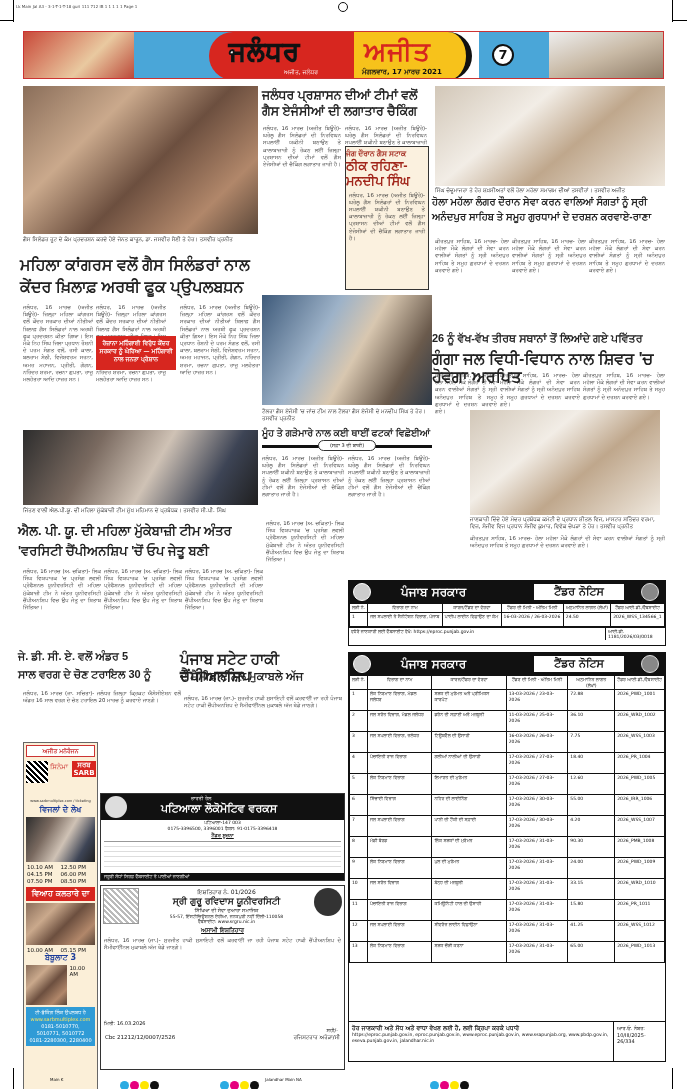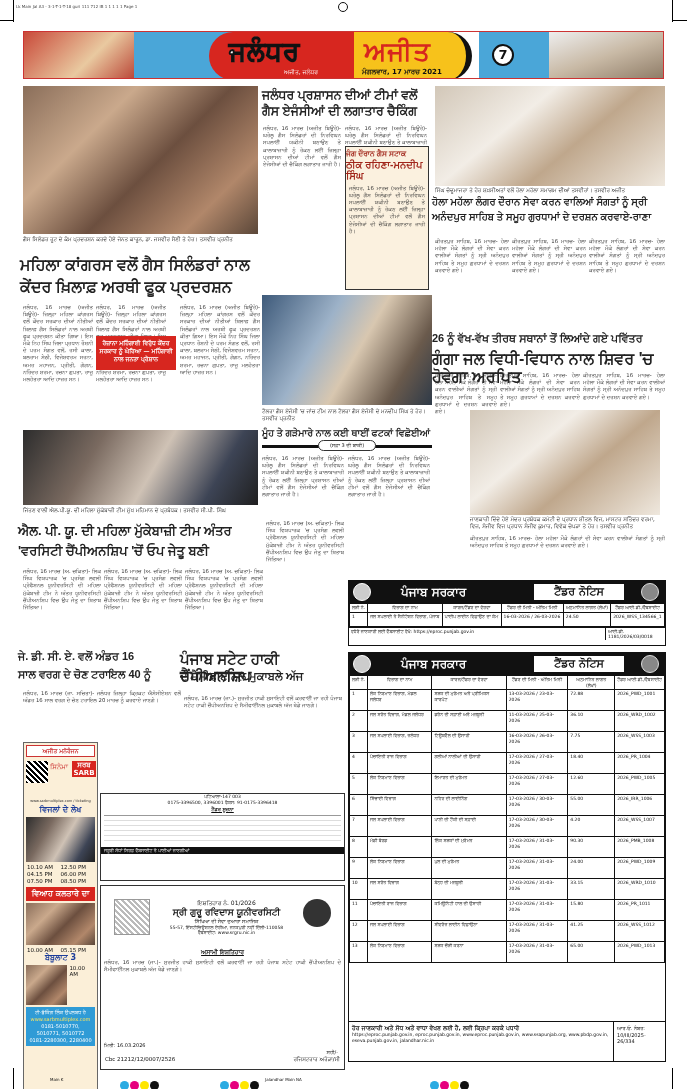--- a/index.html
+++ b/index.html
@@ -62,33 +62,33 @@
   <div class="abs title1">ਜਲੰਧਰ</div>
   <div class="abs title2">ਅਜੀਤ</div>
   <div class="abs sub1">ਅਜੀਤ, ਜਲੰਧਰ</div>
   <div class="abs date">ਮੰਗਲਵਾਰ, 17 ਮਾਰਚ 2021</div>
   <div class="abs pageno">7</div>
 </div>
 
 <div class="abs photo" style="left:23px;top:86px;width:235px;height:148px"></div>
 <div class="abs cap" style="left:23px;top:236px;width:235px">ਗੈਸ ਸਿਲੰਡਰ ਰੂਟ ਦੇ ਕੰਮ ਪ੍ਰਦਰਸ਼ਨ ਕਰਦੇ ਹੋਏ ਜੇਨਤ ਕਾਰੂਨ, ਡਾ. ਜਸਵੀਰ ਸੈਣੀ ਤੇ ਹੋਰ। ਤਸਵੀਰ ਪ੍ਰਨੀਤ</div>
 <div class="abs hl" style="left:20px;top:256px;width:240px;font-size:16px">ਮਹਿਲਾ ਕਾਂਗਰਸ ਵਲੋਂ ਗੈਸ ਸਿਲੰਡਰਾਂ ਨਾਲ</div>
-<div class="abs hl" style="left:20px;top:278px;width:240px;font-size:16px">ਕੇਂਦਰ ਖ਼ਿਲਾਫ਼ ਅਰਥੀ ਫੂਕ ਪ੍ਰਦਰਸ਼ਨ</div>
+<div class="abs hl" style="left:20px;top:278px;width:240px;font-size:16px">ਕੇਂਦਰ ਖ਼ਿਲਾਫ਼ ਅਰਥੀ ਫੂਕ ਪ੍ਉਪਲਬਧ਼ਨ</div>
 <div class="abs body" style="left:23px;top:304px;width:70px;height:120px">ਜਲੰਧਰ, 16 ਮਾਰਚ (ਅਜੀਤ ਬਿਊਰੋ)- ਜ਼ਿਲ੍ਹਾ ਮਹਿਲਾ ਕਾਂਗਰਸ ਵਲੋਂ ਕੇਂਦਰ ਸਰਕਾਰ ਦੀਆਂ ਨੀਤੀਆਂ ਖ਼ਿਲਾਫ਼ ਗੈਸ ਸਿਲੰਡਰਾਂ ਨਾਲ ਅਰਥੀ ਫੂਕ ਪ੍ਰਦਰਸ਼ਨ ਕੀਤਾ ਗਿਆ। ਇਸ ਮੌਕੇ ਨਿਹ ਸਿੰਘ ਜਿਲਾ ਪ੍ਰਧਾਨ ਰੌਸ਼ਨੀ ਦੇ ਪਰਮ ਸੰਗਤ ਵਲੋਂ, ਰਸੀ ਕਾਲਾ, ਬਲਰਾਮ ਸੇਠੀ, ਵਿਜੇਸ਼ਵਰਮ ਸਰਨਾ, ਅਮਰ ਮਹਾਜਨ, ਪ੍ਰੀਤੀ, ਗੋਗਨ, ਨਰਿੰਦਰ ਸ਼ਰਮਾ, ਰਚਨਾ ਗੁਪਤਾ, ਰਾਜੂ ਮਲਹੋਤਰਾ ਆਦਿ ਹਾਜ਼ਰ ਸਨ।</div>
 <div class="abs body" style="left:96px;top:304px;width:70px;height:120px">ਜਲੰਧਰ, 16 ਮਾਰਚ (ਅਜੀਤ ਬਿਊਰੋ)- ਜ਼ਿਲ੍ਹਾ ਮਹਿਲਾ ਕਾਂਗਰਸ ਵਲੋਂ ਕੇਂਦਰ ਸਰਕਾਰ ਦੀਆਂ ਨੀਤੀਆਂ ਖ਼ਿਲਾਫ਼ ਗੈਸ ਸਿਲੰਡਰਾਂ ਨਾਲ ਅਰਥੀ ਫੂਕ ਪ੍ਰਦਰਸ਼ਨ ਕੀਤਾ ਗਿਆ। ਇਸ ਮੌਕੇ ਨਿਹ ਸਿੰਘ ਜਿਲਾ ਪ੍ਰਧਾਨ ਰੌਸ਼ਨੀ ਦੇ ਪਰਮ ਸੰਗਤ ਵਲੋਂ, ਰਸੀ ਕਾਲਾ, ਬਲਰਾਮ ਸੇਠੀ, ਵਿਜੇਸ਼ਵਰਮ ਸਰਨਾ, ਅਮਰ ਮਹਾਜਨ, ਪ੍ਰੀਤੀ, ਗੋਗਨ, ਨਰਿੰਦਰ ਸ਼ਰਮਾ, ਰਚਨਾ ਗੁਪਤਾ, ਰਾਜੂ ਮਲਹੋਤਰਾ ਆਦਿ ਹਾਜ਼ਰ ਸਨ।</div>
 <div class="abs redbox" style="left:96px;top:336px;width:80px;height:34px">ਰੋਜ਼ਾਨਾ ਮਹਿੰਗਾਈ ਵਿਰੁੱਧ ਕੇਂਦਰ ਸਰਕਾਰ ਨੂੰ ਘੇਰਿਆ — ਮਹਿੰਗਾਈ ਨਾਲ ਜਨਤਾ ਪ੍ਰੇਸ਼ਾਨ</div>
 <div class="abs body" style="left:180px;top:304px;width:80px;height:120px">ਜਲੰਧਰ, 16 ਮਾਰਚ (ਅਜੀਤ ਬਿਊਰੋ)- ਜ਼ਿਲ੍ਹਾ ਮਹਿਲਾ ਕਾਂਗਰਸ ਵਲੋਂ ਕੇਂਦਰ ਸਰਕਾਰ ਦੀਆਂ ਨੀਤੀਆਂ ਖ਼ਿਲਾਫ਼ ਗੈਸ ਸਿਲੰਡਰਾਂ ਨਾਲ ਅਰਥੀ ਫੂਕ ਪ੍ਰਦਰਸ਼ਨ ਕੀਤਾ ਗਿਆ। ਇਸ ਮੌਕੇ ਨਿਹ ਸਿੰਘ ਜਿਲਾ ਪ੍ਰਧਾਨ ਰੌਸ਼ਨੀ ਦੇ ਪਰਮ ਸੰਗਤ ਵਲੋਂ, ਰਸੀ ਕਾਲਾ, ਬਲਰਾਮ ਸੇਠੀ, ਵਿਜੇਸ਼ਵਰਮ ਸਰਨਾ, ਅਮਰ ਮਹਾਜਨ, ਪ੍ਰੀਤੀ, ਗੋਗਨ, ਨਰਿੰਦਰ ਸ਼ਰਮਾ, ਰਚਨਾ ਗੁਪਤਾ, ਰਾਜੂ ਮਲਹੋਤਰਾ ਆਦਿ ਹਾਜ਼ਰ ਸਨ।</div>
 
 <div class="abs hl" style="left:262px;top:88px;width:168px;font-size:12.5px">ਜਲੰਧਰ ਪ੍ਰਸ਼ਾਸਨ ਦੀਆਂ ਟੀਮਾਂ ਵਲੋਂ</div>
 <div class="abs hl" style="left:262px;top:104px;width:168px;font-size:12.5px">ਗੈਸ ਏਜੰਸੀਆਂ ਦੀ ਲਗਾਤਾਰ ਚੈਕਿੰਗ</div>
 <div class="abs body" style="left:263px;top:125px;width:78px;height:165px">ਜਲੰਧਰ, 16 ਮਾਰਚ (ਅਜੀਤ ਬਿਊਰੋ)- ਘਰੇਲੂ ਗੈਸ ਸਿਲੰਡਰਾਂ ਦੀ ਨਿਰਵਿਘਨ ਸਪਲਾਈ ਯਕੀਨੀ ਬਣਾਉਣ ਤੇ ਕਾਲਾਬਾਜ਼ਾਰੀ ਨੂੰ ਰੋਕਣ ਲਈ ਜ਼ਿਲ੍ਹਾ ਪ੍ਰਸ਼ਾਸਨ ਦੀਆਂ ਟੀਮਾਂ ਵਲੋਂ ਗੈਸ ਏਜੰਸੀਆਂ ਦੀ ਚੈਕਿੰਗ ਲਗਾਤਾਰ ਜਾਰੀ ਹੈ।</div>
 <div class="abs body" style="left:345px;top:125px;width:82px;height:20px">ਜਲੰਧਰ, 16 ਮਾਰਚ (ਅਜੀਤ ਬਿਊਰੋ)- ਘਰੇਲੂ ਗੈਸ ਸਿਲੰਡਰਾਂ ਦੀ ਨਿਰਵਿਘਨ ਸਪਲਾਈ ਯਕੀਨੀ ਬਣਾਉਣ ਤੇ ਕਾਲਾਬਾਜ਼ਾਰੀ ਨੂੰ ਰੋਕਣ ਲਈ ਜ਼ਿਲ੍ਹਾ ਪ੍ਰਸ਼ਾਸਨ ਦੀਆਂ ਟੀਮਾਂ ਵਲੋਂ ਗੈਸ ਏਜੰਸੀਆਂ ਦੀ ਚੈਕਿੰਗ ਲਗਾਤਾਰ ਜਾਰੀ ਹੈ।</div>
 <div class="abs box" style="left:345px;top:146px;width:84px;height:144px;background:#fbf1df">
   <div class="hl" style="font-size:7.5px;color:#a1261b;margin-top:3px">ਜੰਗ ਦੌਰਾਨ ਗੈਸ ਸਟਾਕ</div>
-  <div class="hl" style="font-size:10px;color:#a1261b">ਠੀਕ ਰਹਿਣਾ-ਮਨਦੀਪ ਸਿੰਘ</div>
+  <div class="hl" style="font-size:13px;color:#a1261b">ਠੀਕ ਰਹਿਣਾ-ਮਨਦੀਪ ਸਿੰਘ</div>
   <div class="body" style="padding:3px;height:115px">ਜਲੰਧਰ, 16 ਮਾਰਚ (ਅਜੀਤ ਬਿਊਰੋ)- ਘਰੇਲੂ ਗੈਸ ਸਿਲੰਡਰਾਂ ਦੀ ਨਿਰਵਿਘਨ ਸਪਲਾਈ ਯਕੀਨੀ ਬਣਾਉਣ ਤੇ ਕਾਲਾਬਾਜ਼ਾਰੀ ਨੂੰ ਰੋਕਣ ਲਈ ਜ਼ਿਲ੍ਹਾ ਪ੍ਰਸ਼ਾਸਨ ਦੀਆਂ ਟੀਮਾਂ ਵਲੋਂ ਗੈਸ ਏਜੰਸੀਆਂ ਦੀ ਚੈਕਿੰਗ ਲਗਾਤਾਰ ਜਾਰੀ ਹੈ।</div>
 </div>
 <div class="abs photo b" style="left:262px;top:295px;width:170px;height:110px"></div>
 <div class="abs cap" style="left:262px;top:408px;width:170px">ਟੈਲਰਾ ਗੈਸ ਏਜੰਸੀ 'ਚ ਜਾਂਚ ਟੀਮ ਨਾਲ ਟੈਲਰਾ ਗੈਸ ਏਜੰਸੀ ਦੇ ਮਨਦੀਪ ਸਿੰਘ ਤੇ ਹੋਰ। ਤਸਵੀਰ ਪ੍ਰਨੀਤ</div>
 <div class="abs hl" style="left:262px;top:428px;width:170px;font-size:9.5px">ਮੂੰਹ ਤੇ ਗੜੇਮਾਰੇ ਨਾਲ ਕਈ ਥਾਈਂ ਫਟਕਾਂ ਵਿਛੋਈਆਂ</div>
 <div class="abs" style="left:262px;top:445px;width:170px;height:3px;background:#111"></div>
 <div class="abs box" style="left:318px;top:440px;width:58px;height:11px;background:#fff;border-radius:6px;font-size:5px;text-align:center;line-height:9px">(ਸਫ਼ਾ 3 ਦੀ ਬਾਕੀ)</div>
 <div class="abs body" style="left:262px;top:455px;width:82px;height:60px">ਜਲੰਧਰ, 16 ਮਾਰਚ (ਅਜੀਤ ਬਿਊਰੋ)- ਘਰੇਲੂ ਗੈਸ ਸਿਲੰਡਰਾਂ ਦੀ ਨਿਰਵਿਘਨ ਸਪਲਾਈ ਯਕੀਨੀ ਬਣਾਉਣ ਤੇ ਕਾਲਾਬਾਜ਼ਾਰੀ ਨੂੰ ਰੋਕਣ ਲਈ ਜ਼ਿਲ੍ਹਾ ਪ੍ਰਸ਼ਾਸਨ ਦੀਆਂ ਟੀਮਾਂ ਵਲੋਂ ਗੈਸ ਏਜੰਸੀਆਂ ਦੀ ਚੈਕਿੰਗ ਲਗਾਤਾਰ ਜਾਰੀ ਹੈ।</div>
 <div class="abs body" style="left:348px;top:455px;width:82px;height:60px">ਜਲੰਧਰ, 16 ਮਾਰਚ (ਅਜੀਤ ਬਿਊਰੋ)- ਘਰੇਲੂ ਗੈਸ ਸਿਲੰਡਰਾਂ ਦੀ ਨਿਰਵਿਘਨ ਸਪਲਾਈ ਯਕੀਨੀ ਬਣਾਉਣ ਤੇ ਕਾਲਾਬਾਜ਼ਾਰੀ ਨੂੰ ਰੋਕਣ ਲਈ ਜ਼ਿਲ੍ਹਾ ਪ੍ਰਸ਼ਾਸਨ ਦੀਆਂ ਟੀਮਾਂ ਵਲੋਂ ਗੈਸ ਏਜੰਸੀਆਂ ਦੀ ਚੈਕਿੰਗ ਲਗਾਤਾਰ ਜਾਰੀ ਹੈ।</div>
 
@@ -111,22 +111,22 @@
 
 <div class="abs photo d" style="left:23px;top:430px;width:235px;height:75px"></div>
 <div class="abs cap" style="left:23px;top:507px;width:235px">ਜਿੱਤਣ ਵਾਲੀ ਐਲ.ਪੀ.ਯੂ. ਦੀ ਮਹਿਲਾ ਮੁੱਕੇਬਾਜ਼ੀ ਟੀਮ ਮੁੱਖ ਮਹਿਮਾਨ ਦੇ ਪ੍ਰਬੰਧਕ। ਤਸਵੀਰ ਸੀ.ਪੀ. ਸਿੰਘ</div>
 <div class="abs hl" style="left:18px;top:524px;width:245px;font-size:13px">ਐਲ. ਪੀ. ਯੂ. ਦੀ ਮਹਿਲਾ ਮੁੱਕੇਬਾਜ਼ੀ ਟੀਮ ਅੰਤਰ</div>
 <div class="abs hl" style="left:18px;top:544px;width:245px;font-size:13px">'ਵਰਸਿਟੀ ਚੈਂਪੀਅਨਸ਼ਿਪ 'ਚੋਂ ਓਪ ਜੇਤੂ ਬਣੀ</div>
 <div class="abs body" style="left:23px;top:568px;width:78px;height:70px">ਜਲੰਧਰ, 16 ਮਾਰਚ (ਅ. ਚਕਿਤਾ)- ਲਿਕ ਸਿੰਘ ਵਿਯਪਾਰਕ 'ਚ ਪ੍ਰਸੰਗ ਲਵਲੀ ਪ੍ਰੋਫੈਸ਼ਨਲ ਯੂਨੀਵਰਸਿਟੀ ਦੀ ਮਹਿਲਾ ਮੁੱਕੇਬਾਜ਼ੀ ਟੀਮ ਨੇ ਅੰਤਰ ਯੂਨੀਵਰਸਿਟੀ ਚੈਂਪੀਅਨਸ਼ਿਪ ਵਿਚ ਉਪ ਜੇਤੂ ਦਾ ਖ਼ਿਤਾਬ ਜਿੱਤਿਆ।</div>
 <div class="abs body" style="left:104px;top:568px;width:78px;height:70px">ਜਲੰਧਰ, 16 ਮਾਰਚ (ਅ. ਚਕਿਤਾ)- ਲਿਕ ਸਿੰਘ ਵਿਯਪਾਰਕ 'ਚ ਪ੍ਰਸੰਗ ਲਵਲੀ ਪ੍ਰੋਫੈਸ਼ਨਲ ਯੂਨੀਵਰਸਿਟੀ ਦੀ ਮਹਿਲਾ ਮੁੱਕੇਬਾਜ਼ੀ ਟੀਮ ਨੇ ਅੰਤਰ ਯੂਨੀਵਰਸਿਟੀ ਚੈਂਪੀਅਨਸ਼ਿਪ ਵਿਚ ਉਪ ਜੇਤੂ ਦਾ ਖ਼ਿਤਾਬ ਜਿੱਤਿਆ।</div>
 <div class="abs body" style="left:185px;top:568px;width:78px;height:70px">ਜਲੰਧਰ, 16 ਮਾਰਚ (ਅ. ਚਕਿਤਾ)- ਲਿਕ ਸਿੰਘ ਵਿਯਪਾਰਕ 'ਚ ਪ੍ਰਸੰਗ ਲਵਲੀ ਪ੍ਰੋਫੈਸ਼ਨਲ ਯੂਨੀਵਰਸਿਟੀ ਦੀ ਮਹਿਲਾ ਮੁੱਕੇਬਾਜ਼ੀ ਟੀਮ ਨੇ ਅੰਤਰ ਯੂਨੀਵਰਸਿਟੀ ਚੈਂਪੀਅਨਸ਼ਿਪ ਵਿਚ ਉਪ ਜੇਤੂ ਦਾ ਖ਼ਿਤਾਬ ਜਿੱਤਿਆ।</div>
 <div class="abs body" style="left:266px;top:520px;width:78px;height:120px">ਜਲੰਧਰ, 16 ਮਾਰਚ (ਅ. ਚਕਿਤਾ)- ਲਿਕ ਸਿੰਘ ਵਿਯਪਾਰਕ 'ਚ ਪ੍ਰਸੰਗ ਲਵਲੀ ਪ੍ਰੋਫੈਸ਼ਨਲ ਯੂਨੀਵਰਸਿਟੀ ਦੀ ਮਹਿਲਾ ਮੁੱਕੇਬਾਜ਼ੀ ਟੀਮ ਨੇ ਅੰਤਰ ਯੂਨੀਵਰਸਿਟੀ ਚੈਂਪੀਅਨਸ਼ਿਪ ਵਿਚ ਉਪ ਜੇਤੂ ਦਾ ਖ਼ਿਤਾਬ ਜਿੱਤਿਆ।</div>
 
-<div class="abs hl" style="left:18px;top:650px;width:165px;font-size:11px">ਜੇ. ਡੀ. ਸੀ. ਏ. ਵਲੋਂ ਅੰਡਰ 16</div>
-<div class="abs hl" style="left:18px;top:668px;width:165px;font-size:11px">ਸਾਲ ਵਰਗ ਦੇ ਚੋਣ ਟਰਾਇਲ 40 ਨੂੰ</div>
+<div class="abs hl" style="left:18px;top:650px;width:165px;font-size:11px">ਜੇ. ਡੀ. ਸੀ. ਏ. ਵਲੋਂ ਅੰਡਰ 5</div>
+<div class="abs hl" style="left:18px;top:668px;width:165px;font-size:11px">ਸਾਲ ਵਰਗ ਦੇ ਚੋਣ ਟਰਾਇਲ 30 ਨੂੰ</div>
 <div class="abs body" style="left:23px;top:690px;width:158px;height:50px">ਜਲੰਧਰ, 16 ਮਾਰਚ (ਜਾ. ਸਚਿਤਾ)- ਜਲੰਧਰ ਜ਼ਿਲ੍ਹਾ ਕ੍ਰਿਕਟ ਐਸੋਸੀਏਸ਼ਨ ਵਲੋਂ ਅੰਡਰ 16 ਸਾਲ ਵਰਗ ਦੇ ਚੋਣ ਟਰਾਇਲ 20 ਮਾਰਚ ਨੂੰ ਕਰਵਾਏ ਜਾਣਗੇ।</div>
 
 <div class="abs hl" style="left:180px;top:650px;width:165px;font-size:15px">ਪੰਜਾਬ ਸਟੇਟ ਹਾਕੀ ਚੈਂਪੀਅਨਸ਼ਿਪ</div>
 <div class="abs hl" style="left:180px;top:670px;width:165px;font-size:11.5px">ਦੇ ਸੈਮੀਫਾਈਨਲ ਮੁਕਾਬਲੇ ਅੱਜ</div>
 <div class="abs body" style="left:184px;top:695px;width:158px;height:95px">ਜਲੰਧਰ, 16 ਮਾਰਚ (ਜਾ.)- ਸੁਰਜੀਤ ਹਾਕੀ ਸੁਸਾਇਟੀ ਵਲੋਂ ਕਰਵਾਈ ਜਾ ਰਹੀ ਪੰਜਾਬ ਸਟੇਟ ਹਾਕੀ ਚੈਂਪੀਅਨਸ਼ਿਪ ਦੇ ਸੈਮੀਫਾਈਨਲ ਮੁਕਾਬਲੇ ਅੱਜ ਖੇਡੇ ਜਾਣਗੇ।</div>
 
 <div class="abs ad" style="left:23px;top:742px;width:75px;height:400px">
   <div style="background:#fff;border:1px solid #c33;margin:2px;font-size:6px;font-weight:bold;color:#c33;text-align:center;height:12px;line-height:10px">ਅਜੀਤ ਮਨੋਰੰਜਨ</div>
   <div style="position:relative;height:40px;margin:0 2px">
     <div style="position:absolute;left:0;top:2px;width:22px;height:22px;background:repeating-linear-gradient(45deg,#000 0 2px,#fff 2px 4px)"></div>
@@ -162,29 +162,34 @@
     <div style="color:#ffe45c">www.sarbmultiplex.com</div>
     <div id="booking-phones">
         <div>0181-5010770,</div>
         <div>5010771, 5010772</div>
         <div>0181-2280300, 2280400</div>
       </div>
   </div>
 </div>
 
 <div class="abs box" style="left:100px;top:793px;width:245px;height:88px;background:#fff">
+  <div style="background:#111;color:#fff;height:26px;position:relative">
+    <div style="position:absolute;left:4px;top:2px;width:22px;height:22px;border-radius:50%;background:#ddd"></div>
+    <div style="position:absolute;left:90px;top:1px;font-size:5px">ਭਾਰਤੀ ਰੇਲ</div>
+    <div style="position:absolute;left:60px;top:8px;font-size:11px;font-weight:bold">ਪਟਿਆਲਾ ਲੋਕੋਮੋਟਿਵ ਵਰਕਸ</div>
+  </div>
   <div style="font-size:4.5px;text-align:center;line-height:6px">ਪਟਿਆਲਾ-147 003</div>
   <div style="font-size:4.5px;text-align:center;line-height:6px">0175-3396500, 3396001 ਫੈਕਸ: 91-0175-3396418</div>
   <div style="font-size:5px;text-align:center;text-decoration:underline;font-weight:bold">ਟੈਂਡਰ ਸੂਚਨਾ</div>
   <div style="margin:2px 3px;height:30px;border-top:1px solid #999;background:repeating-linear-gradient(#fff 0 4px,#ddd 4px 5px)"></div>
   <div style="background:#111;color:#fff;font-size:4.5px;padding:1px 3px">ਜਰੂਰੀ ਸੋਧਾਂ ਸਿਰਫ਼ ਵੈੱਬਸਾਈਟ ਤੇ ਪਾਈਆਂ ਜਾਣਗੀਆਂ</div>
 </div>
 
 <div class="abs box" style="left:100px;top:885px;width:245px;height:185px;background:#fff">
-  <div style="display:flex;margin:13px">
+  <div style="display:flex;margin:2px">
     <div style="width:36px;height:36px;border:1px solid #999;background:repeating-linear-gradient(45deg,#bbb 0 2px,#fff 2px 4px)"></div>
     <div style="flex:1;text-align:center">
       <div style="font-size:6px">ਇਸ਼ਤਿਹਾਰ ਨੰ. 01/2026</div>
       <div style="font-size:9px;font-weight:bold">ਸ੍ਰੀ ਗੁਰੂ ਰਵਿਦਾਸ ਯੂਨੀਵਰਸਿਟੀ</div>
       <div style="font-size:5px">ਸਿੱਖਿਆ ਦੀ ਸੇਵਾ ਦੁਆਰਾ ਸਮਾਜਿਕ</div>
       <div style="font-size:4.5px">55-57, ਇੰਸਟੀਚਿਊਸ਼ਨਲ ਏਰੀਆ, ਜਨਕਪੁਰੀ ਨਵੀਂ ਦਿੱਲੀ-110058</div>
       <div style="font-size:4.5px">ਵੈੱਬਸਾਈਟ: www.srgru.nic.in</div>
     </div>
     <div style="width:28px;height:28px;border-radius:50%;background:#333"></div>
   </div>

